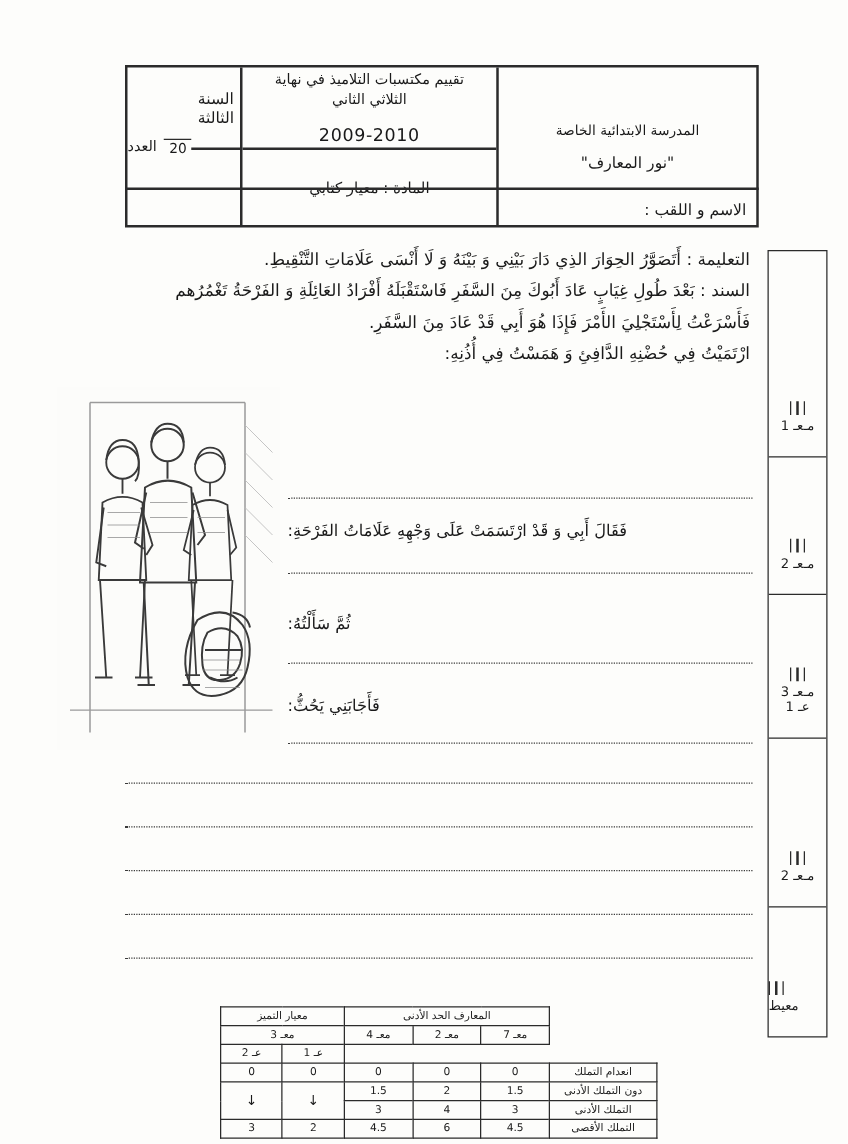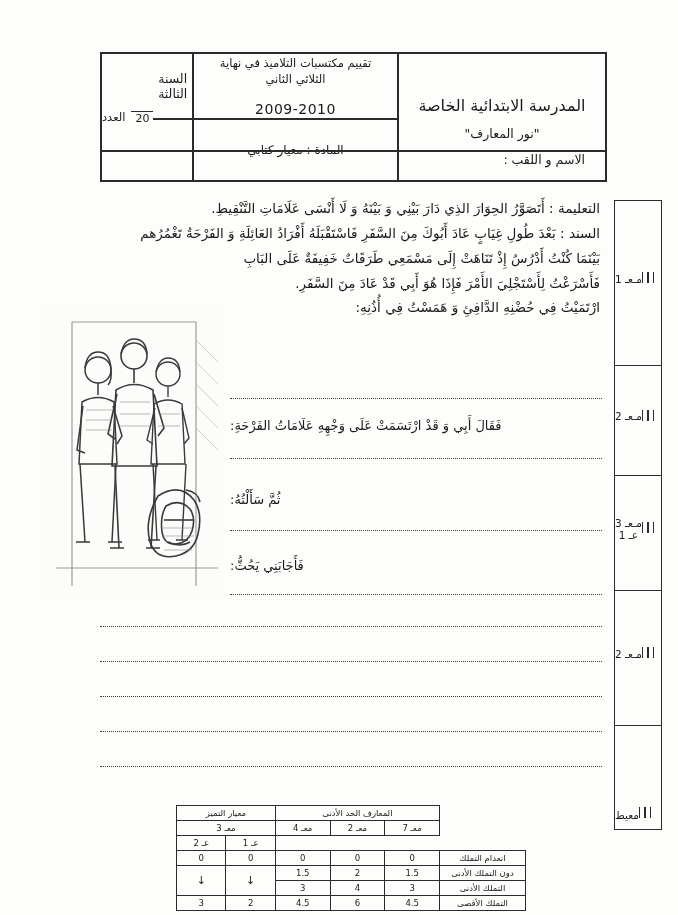--- a/index.html
+++ b/index.html
@@ -33,21 +33,21 @@
   .hdr-col-right {
     width: 208px;
     border-left: 2px solid #2b2b2b;
     display: flex;
     flex-direction: column;
     justify-content: center;
     align-items: center;
     padding: 4px 6px;
   }
   .hdr-school {
-    font-size: 16px;
+    font-size: 11px;
     letter-spacing: 0.5px;
     text-align: center;
     line-height: 1.5;
   }
   .hdr-school-sub {
     font-size: 12.5px;
     text-align: center;
     margin-top: 8px;
   }
   .hdr-col-mid {
@@ -116,40 +116,42 @@
     width: 22px;
     border-top: 1.4px solid #2b2b2b;
     margin: 1px 0;
   }
   .name-row {
     position: absolute;
     left: 100px; top: 150px;
     width: 507px; height: 32px;
     border-top: 2px solid #2b2b2b;
     display: flex;
+    align-items: center;
     justify-content: flex-start;
-    padding-right: 22px;
+    padding-right: 10px;
     font-size: 12.5px;
   }
 
   
   .marks-col {
     position: absolute;
     left: 614px; top: 200px;
     width: 48px; height: 630px;
     border: 1.6px solid #2b2b2b;
   }
   .marks-cell {
     position: absolute;
     left: 0; width: 100%;
     border-bottom: 1.4px solid #2b2b2b;
     display: flex;
+    flex-direction: column;
     align-items: center;
     justify-content: flex-end;
-    padding-bottom: 8px;
+    padding-bottom: 18px;
   }
   .marks-cell:last-child { border-bottom: none; }
   .marks-label {
     font-size: 10.5px;
     text-align: center;
     line-height: 1.15;
   }
   .tick-row {
     display: flex;
     flex-direction: row;
@@ -267,21 +269,20 @@
     </div>
   </div>
 
   <div class="name-row">
     <span>الاسم و اللقب :</span>
   </div>
 
   <div class="body-text">
     <div class="line">التعليمة : أَتَصَوَّرُ الحِوَارَ الذِي دَارَ بَيْنِي وَ بَيْنَهُ وَ لَا أَنْسَى عَلَامَاتِ التَّنْقِيطِ.</div>
     <div class="line">السند : بَعْدَ طُولِ غِيَابٍ عَادَ أَبُوكَ مِنَ السَّفَرِ فَاسْتَقْبَلَهُ أَفْرَادُ العَائِلَةِ وَ الفَرْحَةُ تَغْمُرُهم</div>
-    <div class="line">بَيْنَمَا كُنْتُ أَدْرُسُ إِذْ تَنَاهَتْ إِلَى مَسْمَعِي طَرَقَاتٌ خَفِيفَةٌ عَلَى البَابِ</div>
     <div class="line">فَأَسْرَعْتُ لِأَسْتَجْلِيَ الأَمْرَ فَإِذَا هُوَ أَبِي قَدْ عَادَ مِنَ السَّفَرِ.</div>
     <div class="line">ارْتَمَيْتُ فِي حُضْنِهِ الدَّافِئِ وَ هَمَسْتُ فِي أُذُنِهِ:</div>
   </div>
 
   <div class="dots" style="left:230px; top:398px; width:372px;"></div>
 
   <div class="answer-prompt" style="left:230px; top:418px; width:372px;">فَقَالَ أَبِي وَ قَدْ ارْتَسَمَتْ عَلَى وَجْهِهِ عَلَامَاتُ الفَرْحَةِ:</div>
   <div class="dots" style="left:230px; top:458px; width:372px;"></div>
 
   <div class="answer-prompt" style="left:230px; top:492px; width:372px;">ثُمَّ سَأَلْتُهُ:</div>

